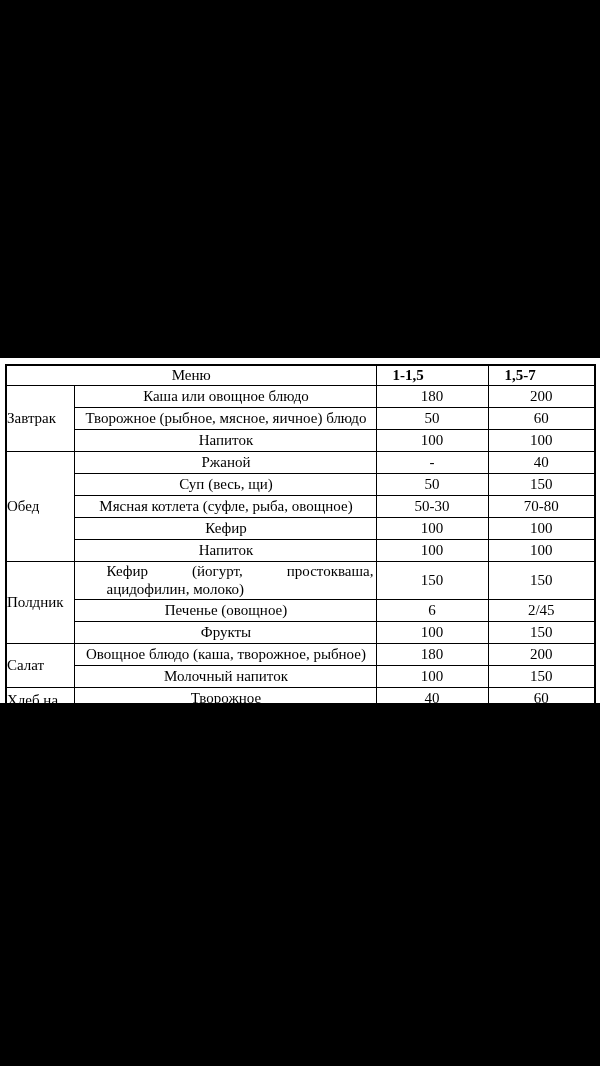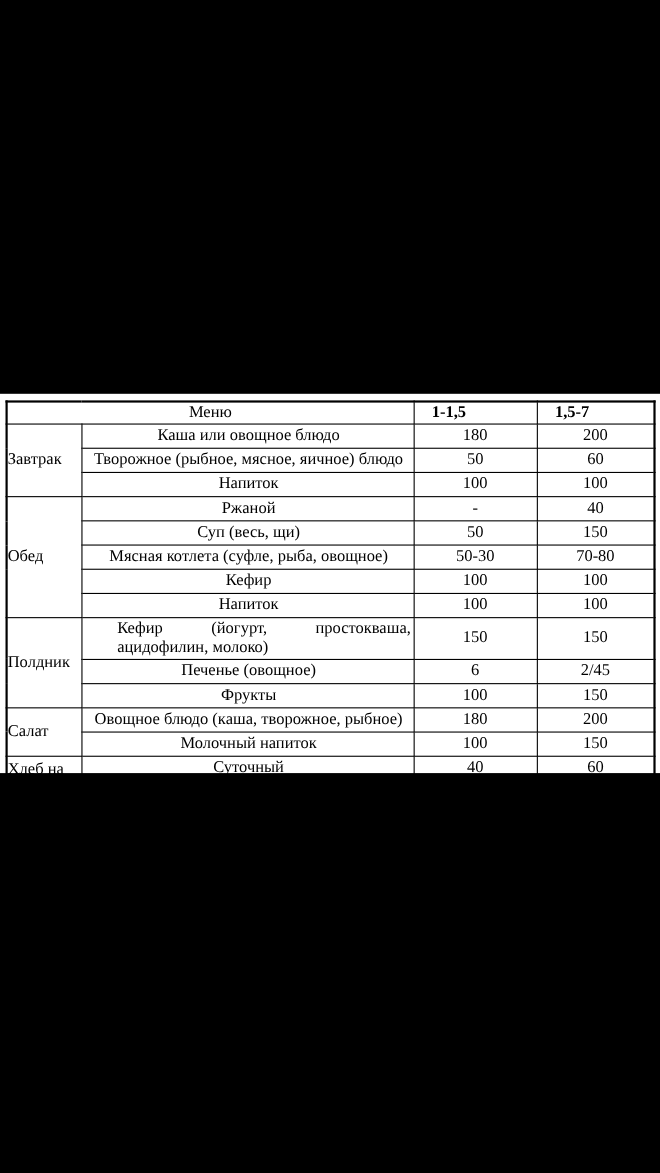--- a/index.html
+++ b/index.html
@@ -172,21 +172,21 @@
           <td class="val">200</td>
         </tr>
         <tr>
           <td class="dish">Молочный напиток</td>
           <td class="val">100</td>
           <td class="val">150</td>
         </tr>
 
         <tr>
           <td class="cat" rowspan="2">Хлеб на весь день</td>
-          <td class="dish">Суточный</td>
+          <td class="dish">Творожное</td>
           <td class="val">40</td>
           <td class="val">60</td>
         </tr>
         <tr>
           <td class="dish">Ржаной</td>
           <td class="val">-</td>
           <td class="val">30</td>
         </tr>
 
         <tr>

